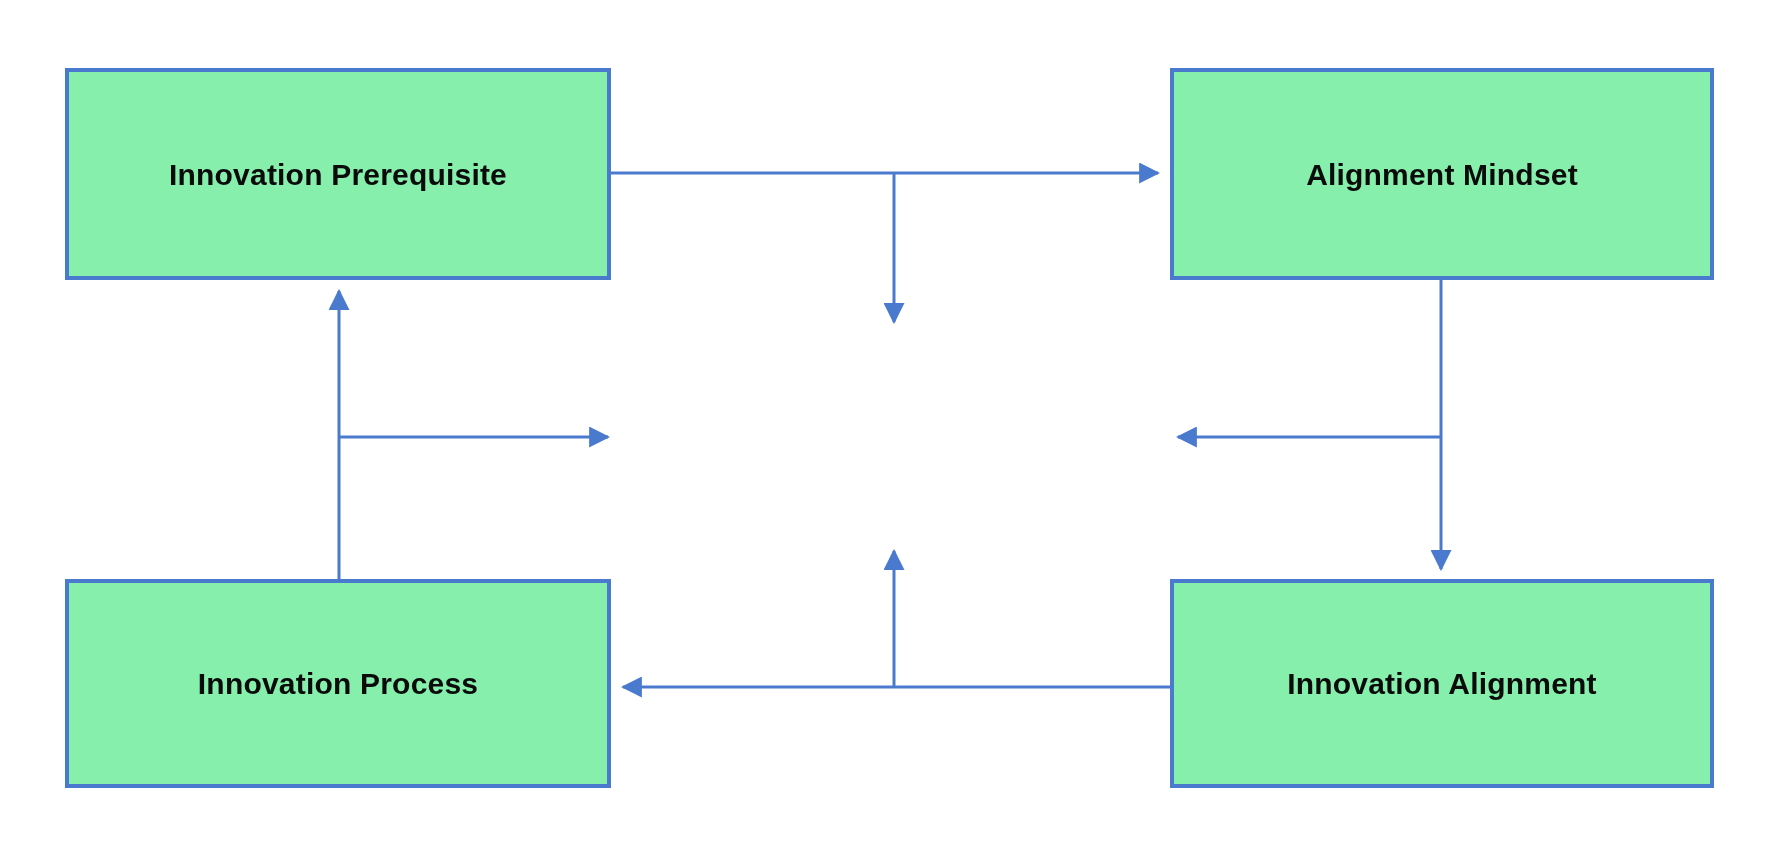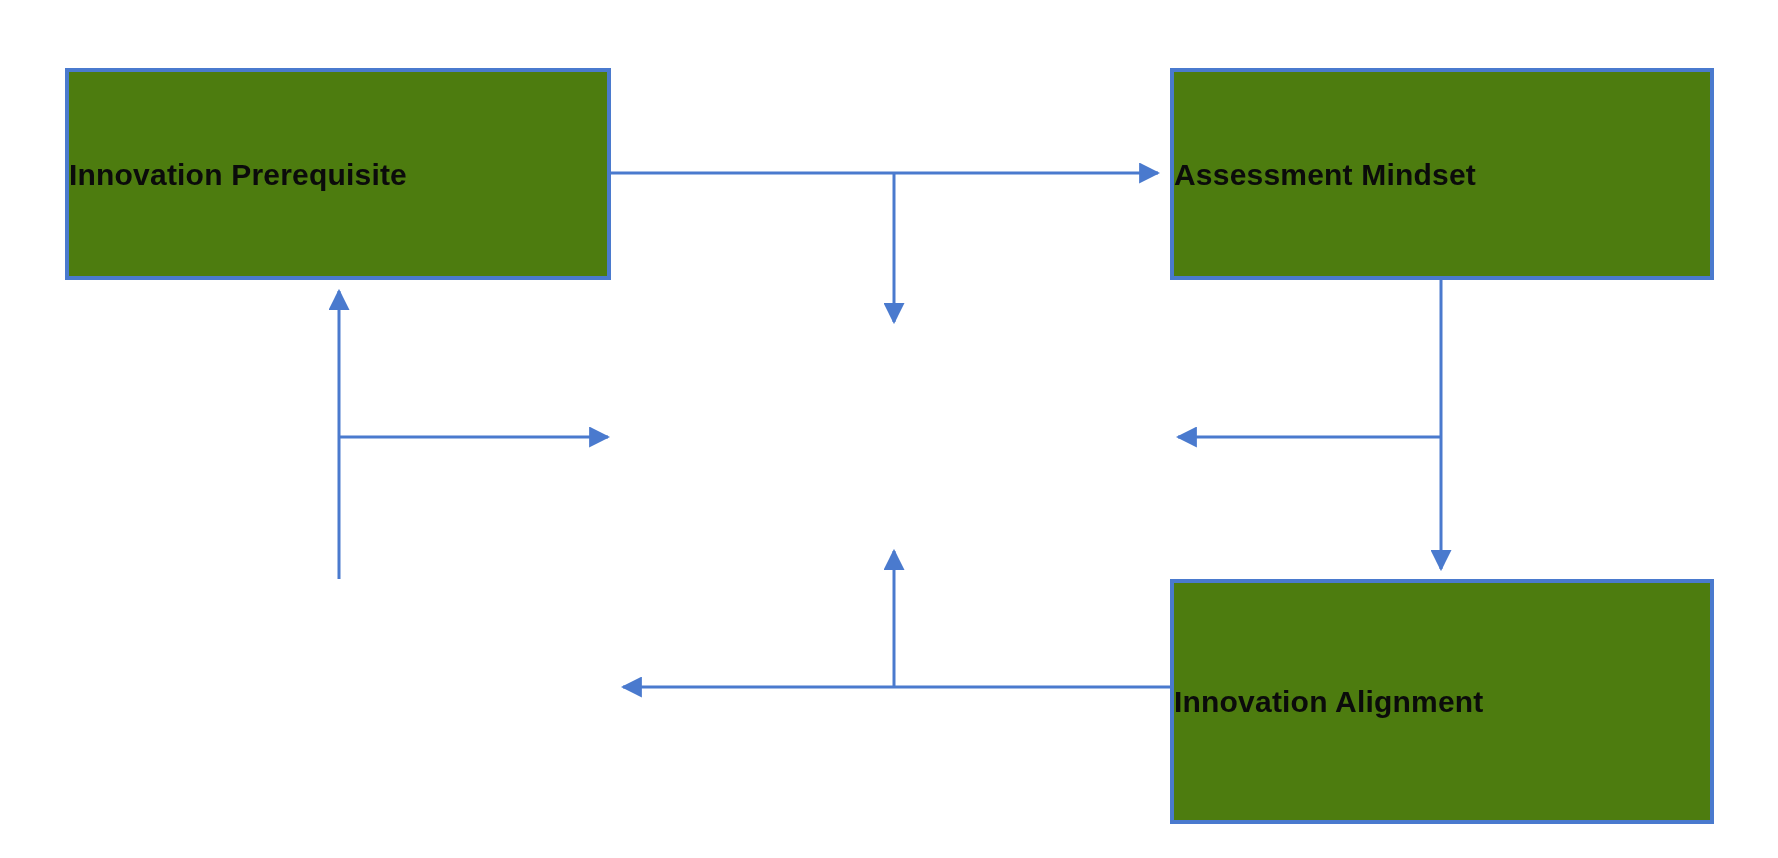--- a/index.html
+++ b/index.html
@@ -21,42 +21,42 @@
   #connector-layer {
     position: absolute;
     left: 0;
     top: 0;
     width: 1778px;
     height: 858px;
   }
   .node-box {
     position: absolute;
     box-sizing: border-box;
-    background: #4d7c0f;
+    background: #86efac;
     border: 4px solid #4a7ace;
     display: flex;
     align-items: center;
-    justify-content: flex-start;
+    justify-content: center;
     z-index: 2;
   }
   .node-label {
     font-family: "Liberation Sans", sans-serif;
     font-weight: bold;
     font-size: 30px;
     color: #0b0b0b;
     letter-spacing: 0.2px;
     text-align: center;
     line-height: 1.1;
     white-space: nowrap;
   }
   #node-prerequisite { left: 65px;   top: 68px;  width: 546px; height: 212px; }
   #node-mindset      { left: 1170px; top: 68px;  width: 544px; height: 212px; }
   #node-assessment   { left: 620px;  top: 332px; width: 546px; height: 208px; }
   #node-process      { left: 65px;   top: 579px; width: 546px; height: 209px; }
-  #node-alignment    { left: 1170px; top: 579px; width: 544px; height: 245px; }
+  #node-alignment    { left: 1170px; top: 579px; width: 544px; height: 209px; }
 </style>
 </head>
 <body>
 
 <div id="diagram-canvas">
 
   <svg id="connector-layer" viewBox="0 0 1778 858" width="1778" height="858" xmlns="http://www.w3.org/2000/svg">
     <defs>
       <marker id="arrow-right" viewBox="0 0 10 10" refX="9" refY="5" markerWidth="7" markerHeight="7" orient="auto-start-reverse">
         <path d="M 0 0 L 10 5 L 0 10 z" fill="#4a7ace"></path>
@@ -94,22 +94,25 @@
     <g>
       <line x1="894" y1="687" x2="894" y2="551" stroke="#4a7ace" stroke-width="3" marker-end="url(#arrow-right)"></line>
     </g>
   </svg>
 
   <div class="node-box" id="node-prerequisite">
     <span class="node-label">Innovation Prerequisite</span>
   </div>
 
   <div class="node-box" id="node-mindset">
-    <span class="node-label">Assessment Mindset</span>
+    <span class="node-label">Alignment Mindset</span>
   </div>
 
 
+  <div class="node-box" id="node-process">
+    <span class="node-label">Innovation Process</span>
+  </div>
 
   <div class="node-box" id="node-alignment">
     <span class="node-label">Innovation Alignment</span>
   </div>
 
 </div>
 
 </body></html>

